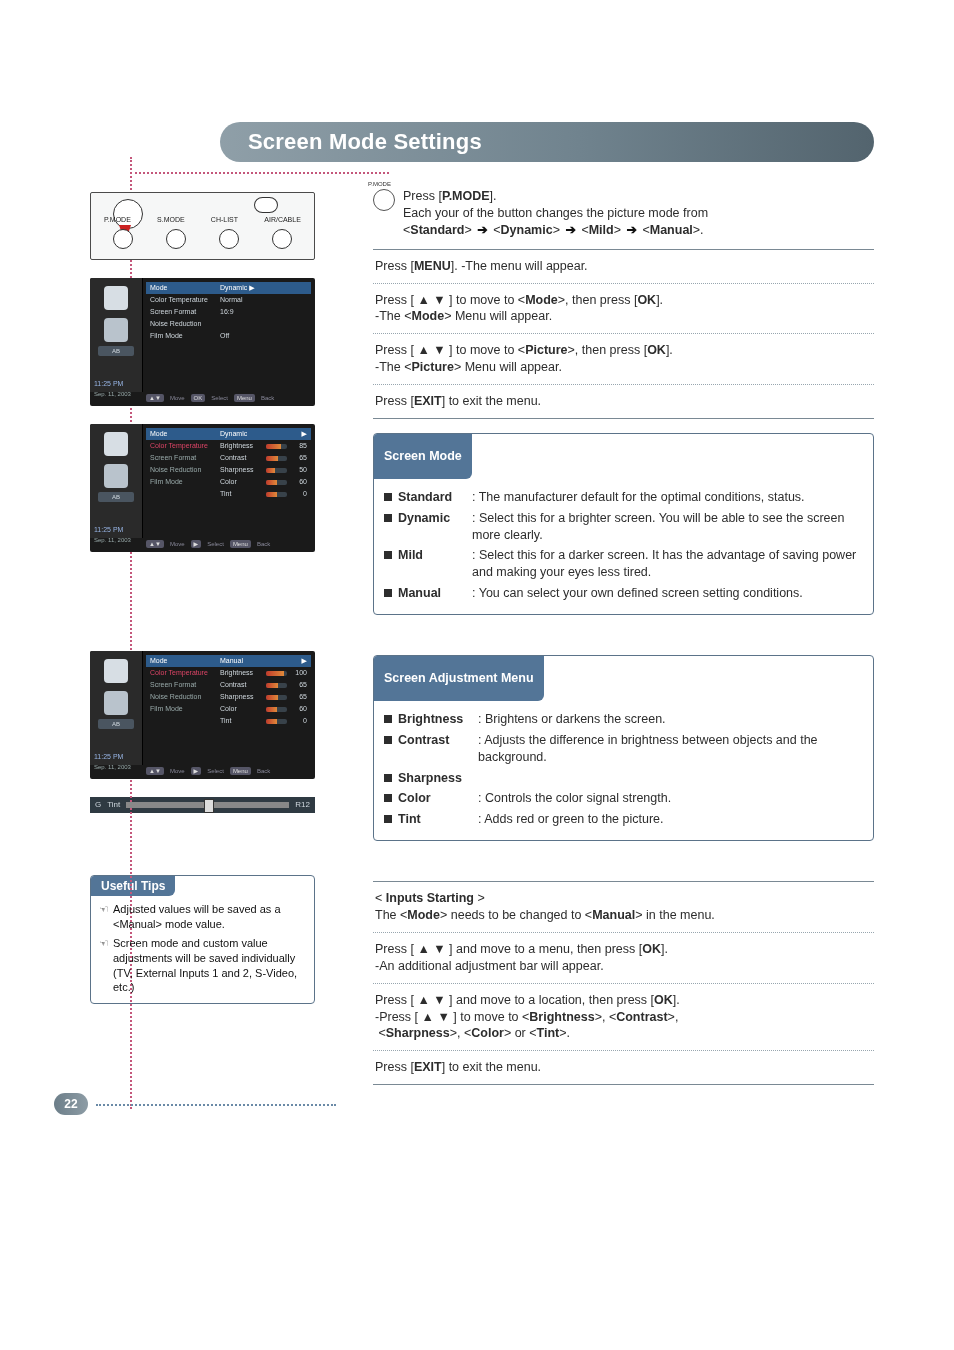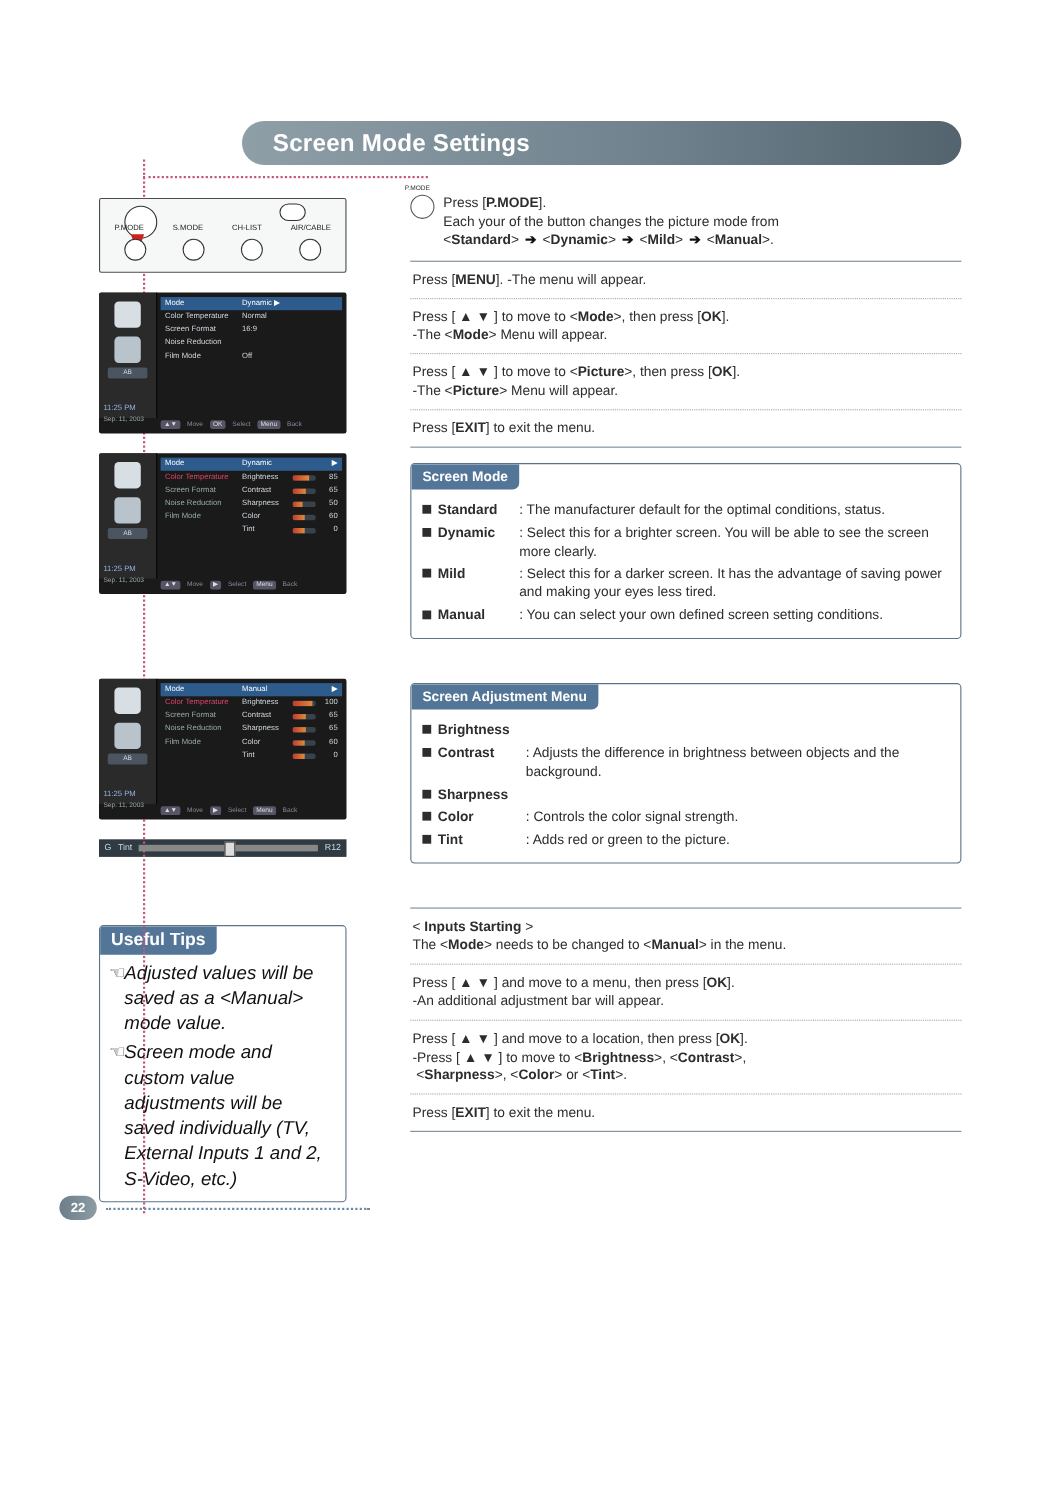--- a/index.html
+++ b/index.html
@@ -8,21 +8,21 @@
     --pill1:#8f9fa8;
     --pill2:#70838e;
     --pill3:#53646e;
     --box-border:#5b7389;
     --dotted:#c4577b;
     --dotted2:#6a8aa7;
     --text:#2d2d2d;
     --mono-border:#606e78;
   }
   html,body{margin:0;padding:0;background:#fff;color:var(--text);font-family:Arial,Helvetica,sans-serif;font-size:12.5px;line-height:1.35}
-  .page{width:var(--page-w);margin:0 auto;position:relative;padding:110px 80px 60px 90px;box-sizing:border-box}
+  .page{width:var(--page-w);margin:12px auto;position:relative;padding:110px 80px 60px 90px;box-sizing:border-box}
   
   .page:before{content:"";position:absolute;left:130px;top:145px;bottom:50px;border-left:2px dotted var(--dotted)}
   
   .banner{position:relative;margin:0 0 26px 130px;height:40px;border-radius:20px;background:linear-gradient(90deg,var(--pill1) 0%,var(--pill2) 55%,var(--pill3) 100%);display:flex;align-items:center;padding-left:28px;color:#fff;font-size:22px;font-weight:bold;letter-spacing:.2px}
   .dot-row{position:absolute;left:130px;height:0;border-top:2px dotted var(--dotted);right:565px}
   .dot-row.a{top:160px}
   .two-col{display:flex;gap:22px;margin-left:0}
   .left-col{width:225px;flex:0 0 225px}
   .right-col{flex:1;min-width:0;padding-left:36px}
   
@@ -51,35 +51,35 @@
   .osd .foot b{background:#556;border-radius:2px;padding:0 3px;color:#ddd;font-weight:normal}
   
   .pmode-line{display:flex;gap:8px;align-items:flex-start;margin-bottom:6px}
   .pmode-ico{flex:0 0 20px;height:20px;border:1.5px solid #555;border-radius:50%;margin-top:1px;position:relative}
   .pmode-ico:before{content:"P.MODE";position:absolute;top:-10px;left:-6px;font-size:6px;color:#333}
   .steps{border-top:1px solid #7a8994;border-bottom:1px solid #7a8994;margin:10px 0 14px}
   .step{padding:8px 2px;border-bottom:1px dotted #98a6af;font-size:12.5px}
   .step:last-child{border-bottom:none}
   .tri{font-family:Arial;display:inline-block}
   .info-box{border:1.5px solid var(--box-border);border-radius:4px;margin-top:4px;overflow:hidden}
-  .info-box .hd{background:var(--accent);color:#fff;font-weight:bold;font-size:12.5px;padding:3px 10px;display:inline-block;border-bottom-right-radius:6px}
+  .info-box .hd{background:var(--accent);color:#fff;font-weight:bold;font-size:12.5px;padding:14px 10px;display:inline-block;border-bottom-right-radius:6px}
   .info-box .body{padding:6px 10px 8px}
   .def{display:flex;gap:6px;margin:4px 0;font-size:12.5px}
   .def .sq{flex:0 0 8px;height:8px;background:#2d2d2d;margin-top:4px}
   .def .term{flex:0 0 68px;font-weight:bold}
   .def .desc{flex:1}
   .def.row2 .term{flex:0 0 74px}
   
   .sec2-gap{height:36px}
   .tintbar{height:16px;background:#2f3a42;display:flex;align-items:center;color:#cfd7dd;font-size:8px;padding:0 5px;gap:6px;margin-top:8px}
   .tintbar .track{flex:1;height:6px;background:#888;position:relative}
   .tintbar .track i{position:absolute;left:calc(50% - 4px);top:-3px;width:8px;height:12px;background:#ddd;border:1px solid #333}
   .tips{border:1.5px solid var(--box-border);border-radius:4px;margin-top:62px;overflow:hidden}
-  .tips .hd{background:var(--accent);color:#fff;font-weight:bold;font-size:16px;padding:2px 10px;display:inline-block;border-bottom-right-radius:6px}
-  .tips ul{list-style:none;margin:6px 8px 8px;padding:0;font-size:17px;font-style:italic;color:#111}
+  .tips .hd{background:var(--accent);color:#fff;font-weight:bold;font-size:12px;padding:2px 10px;display:inline-block;border-bottom-right-radius:6px}
+  .tips ul{list-style:none;margin:6px 8px 8px;padding:0;font-size:11px;color:#111}
   .tips li{position:relative;padding-left:14px;margin:4px 0}
   .tips li:before{content:"☜";position:absolute;left:0;top:0;font-style:normal;color:#333}
   .pagenum{position:absolute;left:54px;bottom:44px;width:34px;height:22px;border-radius:11px;background:linear-gradient(90deg,#6c7e89,#8d9ca5);color:#fff;font-size:12px;display:flex;align-items:center;justify-content:center;font-weight:bold}
   .pagenum:after{content:"";position:absolute;left:100%;top:50%;width:240px;border-top:2px dotted var(--dotted2);margin-left:8px}
   b{font-weight:bold}
   .arrowseq b{font-weight:bold}
   .arrowseq .arr{font-weight:bold;margin:0 2px;color:#111}
 </style>
 </head>
 <body>
@@ -381,20 +381,21 @@
       </div>
     </div>
 
     <div class="right-col">
       <div class="info-box">
         <span class="hd">Screen Adjustment Menu</span>
         <div class="body" id="box2">
             <div class="def row2">
               <span class="sq"></span>
       <span class="term">Brightness</span>
+      <span class="desc">: Brightens or darkens the screen.</span>
             </div>
             <div class="def row2">
               <span class="sq"></span>
       <span class="term">Contrast</span>
       <span class="desc">: Adjusts the difference in brightness between objects and the background.</span>
             </div>
             <div class="def row2">
               <span class="sq"></span>
       <span class="term">Sharpness</span>
             </div>

